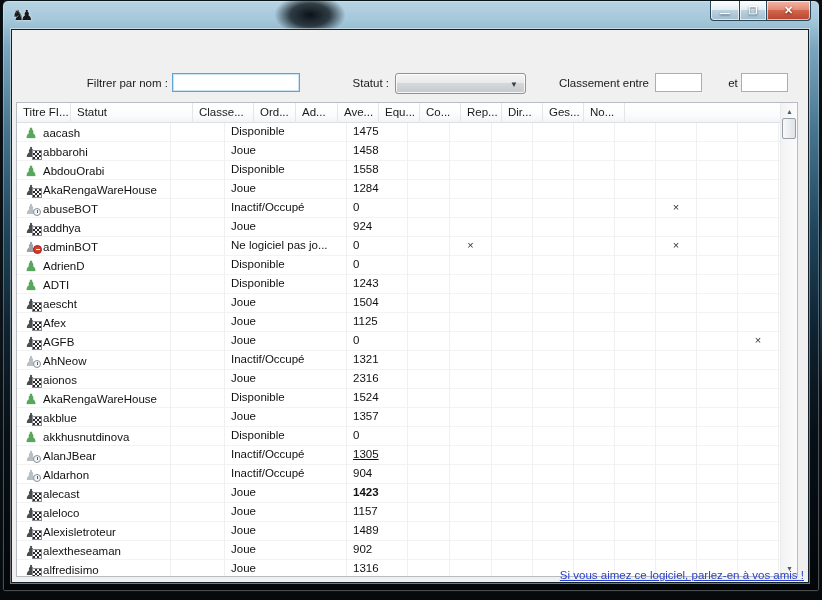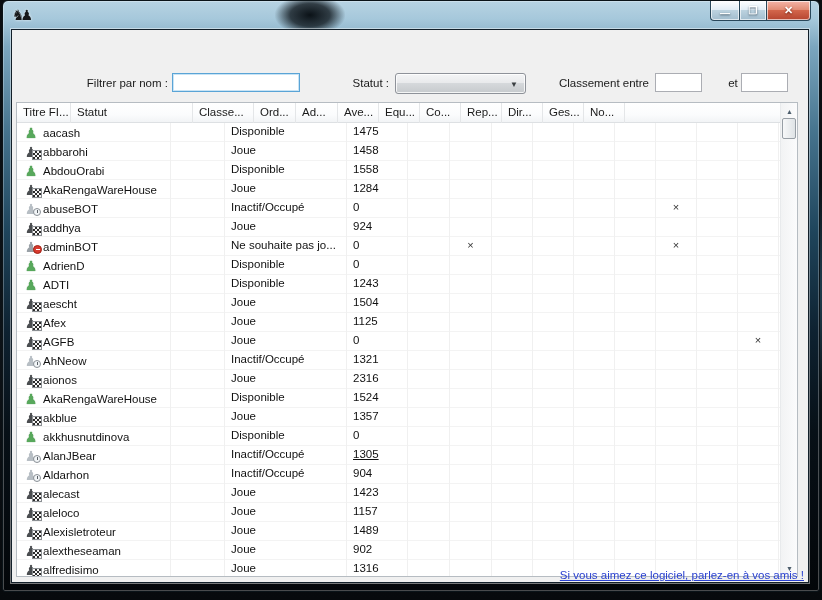--- a/index.html
+++ b/index.html
@@ -260,21 +260,21 @@
             <div class="c mark" style="width: 41px;"></div>
             <div class="c mark" style="width: 41px;"></div>
             <div class="c mark" style="width: 41px;"></div>
           </div>
           <div class="trow">
             <div class="c namecell" style="width: 154px;">
               <span class="picon dnd">♟<span class="badge dndmark"></span></span>
               <span>adminBOT</span>
             </div>
             <div class="c" style="width: 54px;"></div>
-            <div class="c" style="width: 122px;">Ne souhaite pas jo...</div>
+            <div class="c" style="width: 122px;">Ne logiciel pas jo...</div>
             <div class="c" style="width: 61px;">0</div>
             <div class="c mark" style="width: 42px;"></div>
             <div class="c mark" style="width: 42px;">×</div>
             <div class="c mark" style="width: 41px;"></div>
             <div class="c mark" style="width: 41px;"></div>
             <div class="c mark" style="width: 41px;"></div>
             <div class="c mark" style="width: 41px;"></div>
             <div class="c mark" style="width: 41px;">×</div>
             <div class="c mark" style="width: 41px;"></div>
             <div class="c mark" style="width: 41px;"></div>
@@ -495,21 +495,21 @@
             <div class="c mark" style="width: 41px;"></div>
             <div class="c mark" style="width: 41px;"></div>
           </div>
           <div class="trow">
             <div class="c namecell" style="width: 154px;">
               <span class="picon playing">♟<span class="badge checker"></span></span>
               <span>alecast</span>
             </div>
             <div class="c" style="width: 54px;"></div>
             <div class="c" style="width: 122px;">Joue</div>
-            <div class="c" style="width: 61px;">1423</div>
+            <div class="c" style="width: 61px; font-weight: bold;">1423</div>
             <div class="c mark" style="width: 42px;"></div>
             <div class="c mark" style="width: 42px;"></div>
             <div class="c mark" style="width: 41px;"></div>
             <div class="c mark" style="width: 41px;"></div>
             <div class="c mark" style="width: 41px;"></div>
             <div class="c mark" style="width: 41px;"></div>
             <div class="c mark" style="width: 41px;"></div>
             <div class="c mark" style="width: 41px;"></div>
             <div class="c mark" style="width: 41px;"></div>
           </div>

